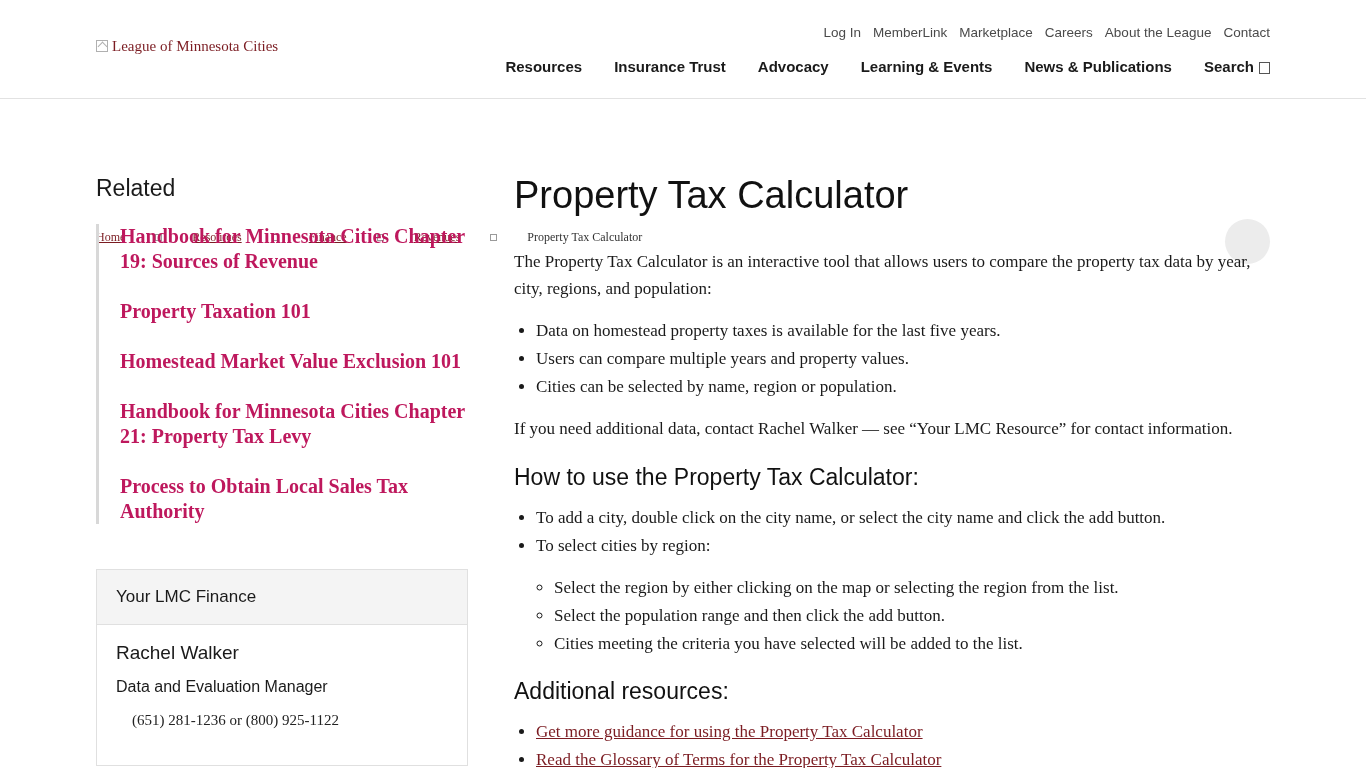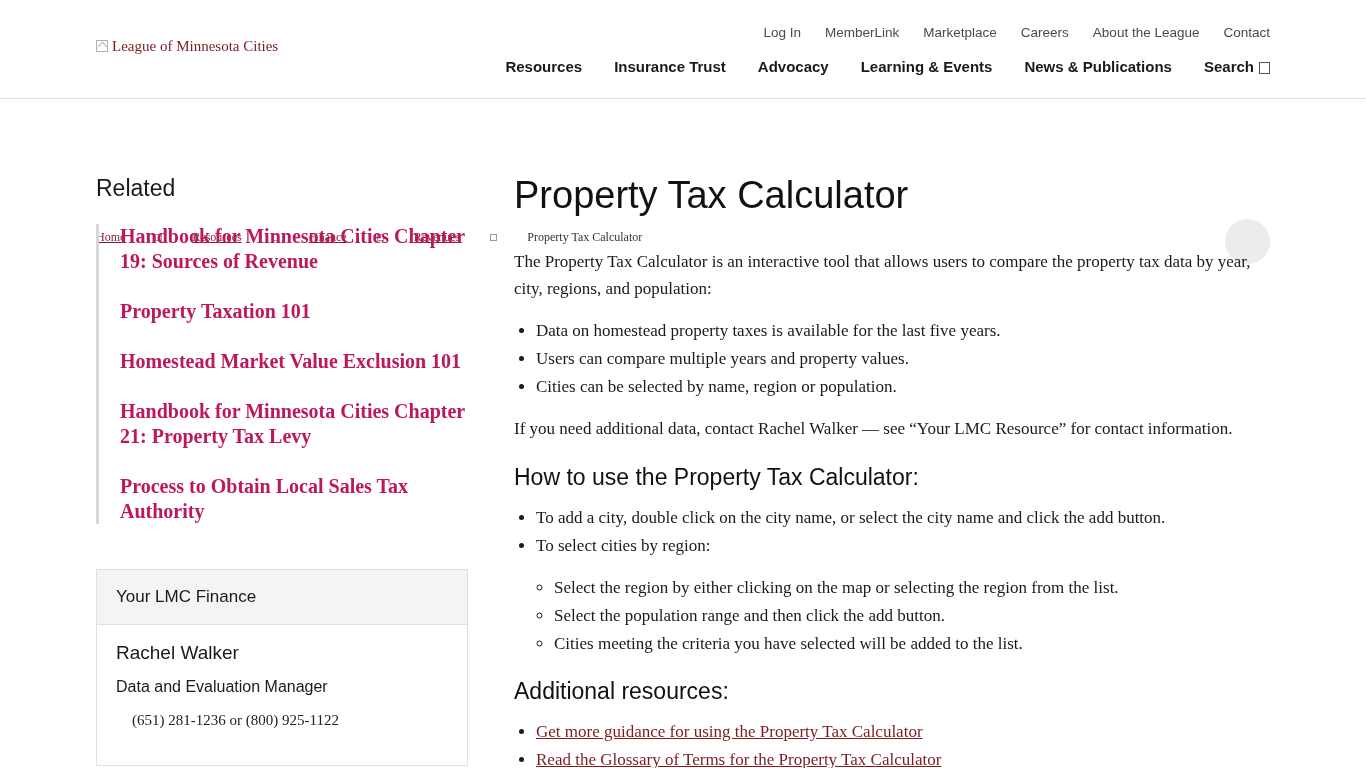--- a/index.html
+++ b/index.html
@@ -47,21 +47,21 @@
     width: 6px; height: 6px;
     border-top: 1px solid #b0b0b0;
     border-left: 1px solid #b0b0b0;
     transform: rotate(45deg);
   }
   .utility-nav {
     position: absolute;
     right: 96px;
     top: 25px;
     display: flex;
-    gap: 24px;
+    gap: 12px;
     font-family: "Liberation Sans", sans-serif;
     font-size: 13.5px;
     color: #4a4a4a;
   }
   .utility-nav a {
     color: #4a4a4a;
     text-decoration: none;
     white-space: nowrap;
   }
   .main-nav {

